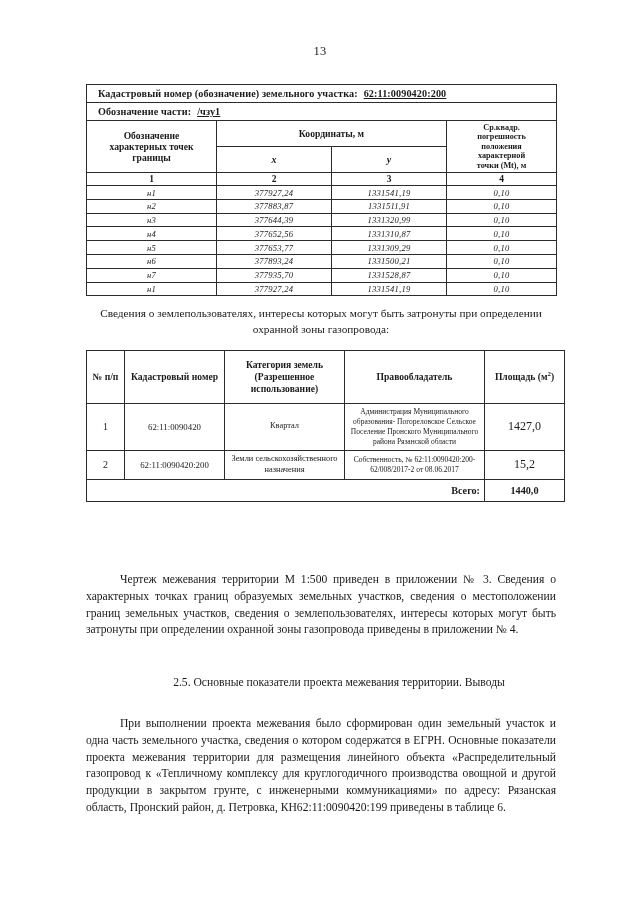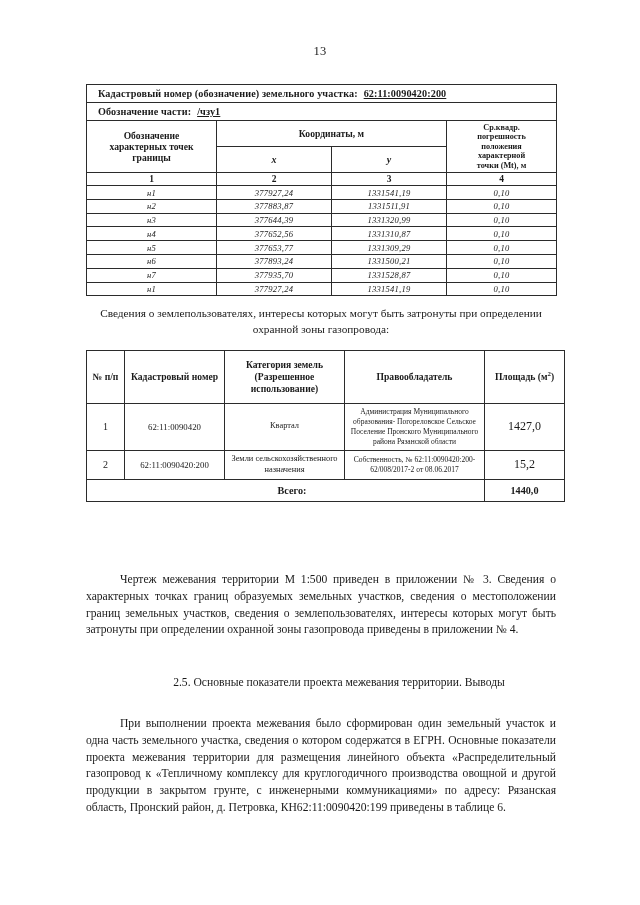--- a/index.html
+++ b/index.html
@@ -133,21 +133,21 @@
   }
   #owners-table td.area {
     font-size: 12px;
   }
   #owners-table tr.total td {
     font-weight: bold;
     font-size: 10.2px;
     padding: 5px 4px;
   }
   #owners-table tr.total td.total-label {
-    text-align: center;
+    text-align: right;
     padding-left: 17px;
   }
   .sup { font-size: 0.72em; vertical-align: super; }
 
   
   .body-block {
     position: absolute;
     left: 86px;
     width: 470px;
     font-size: 11.6px;

